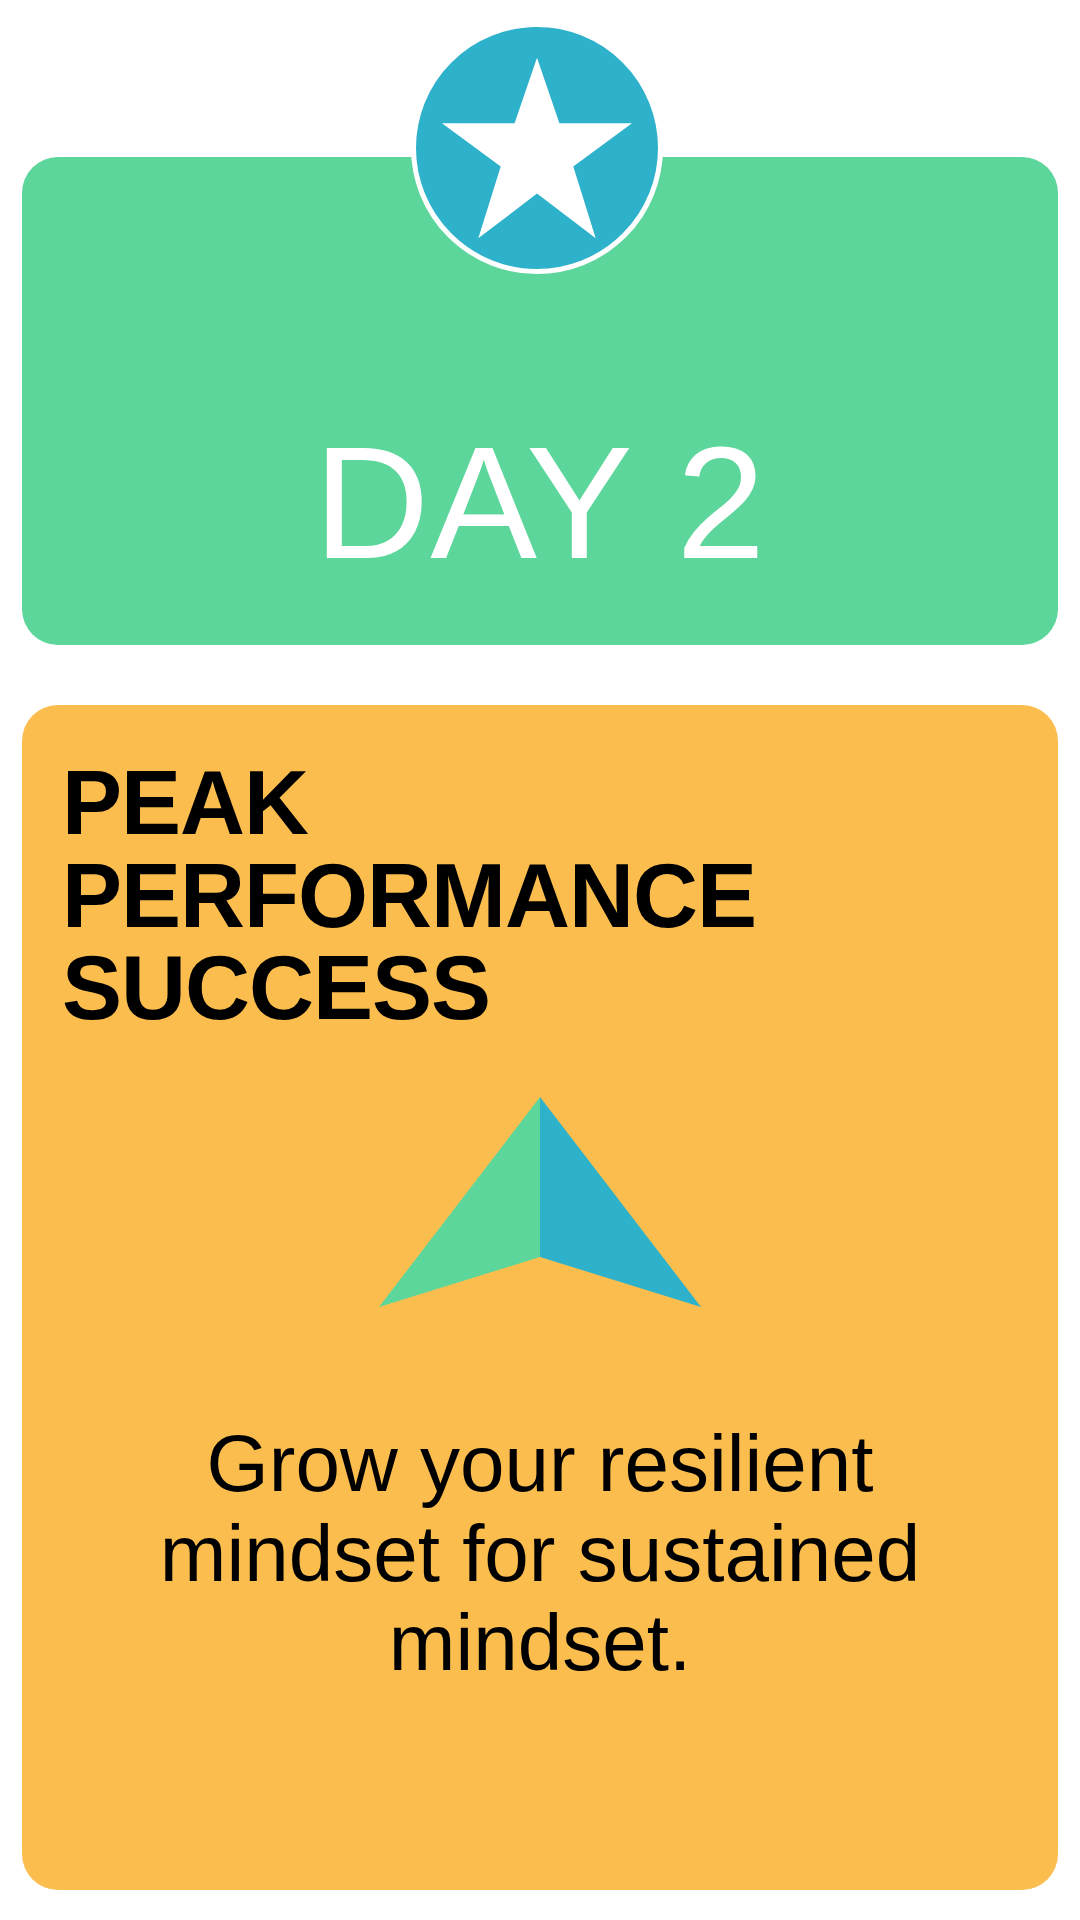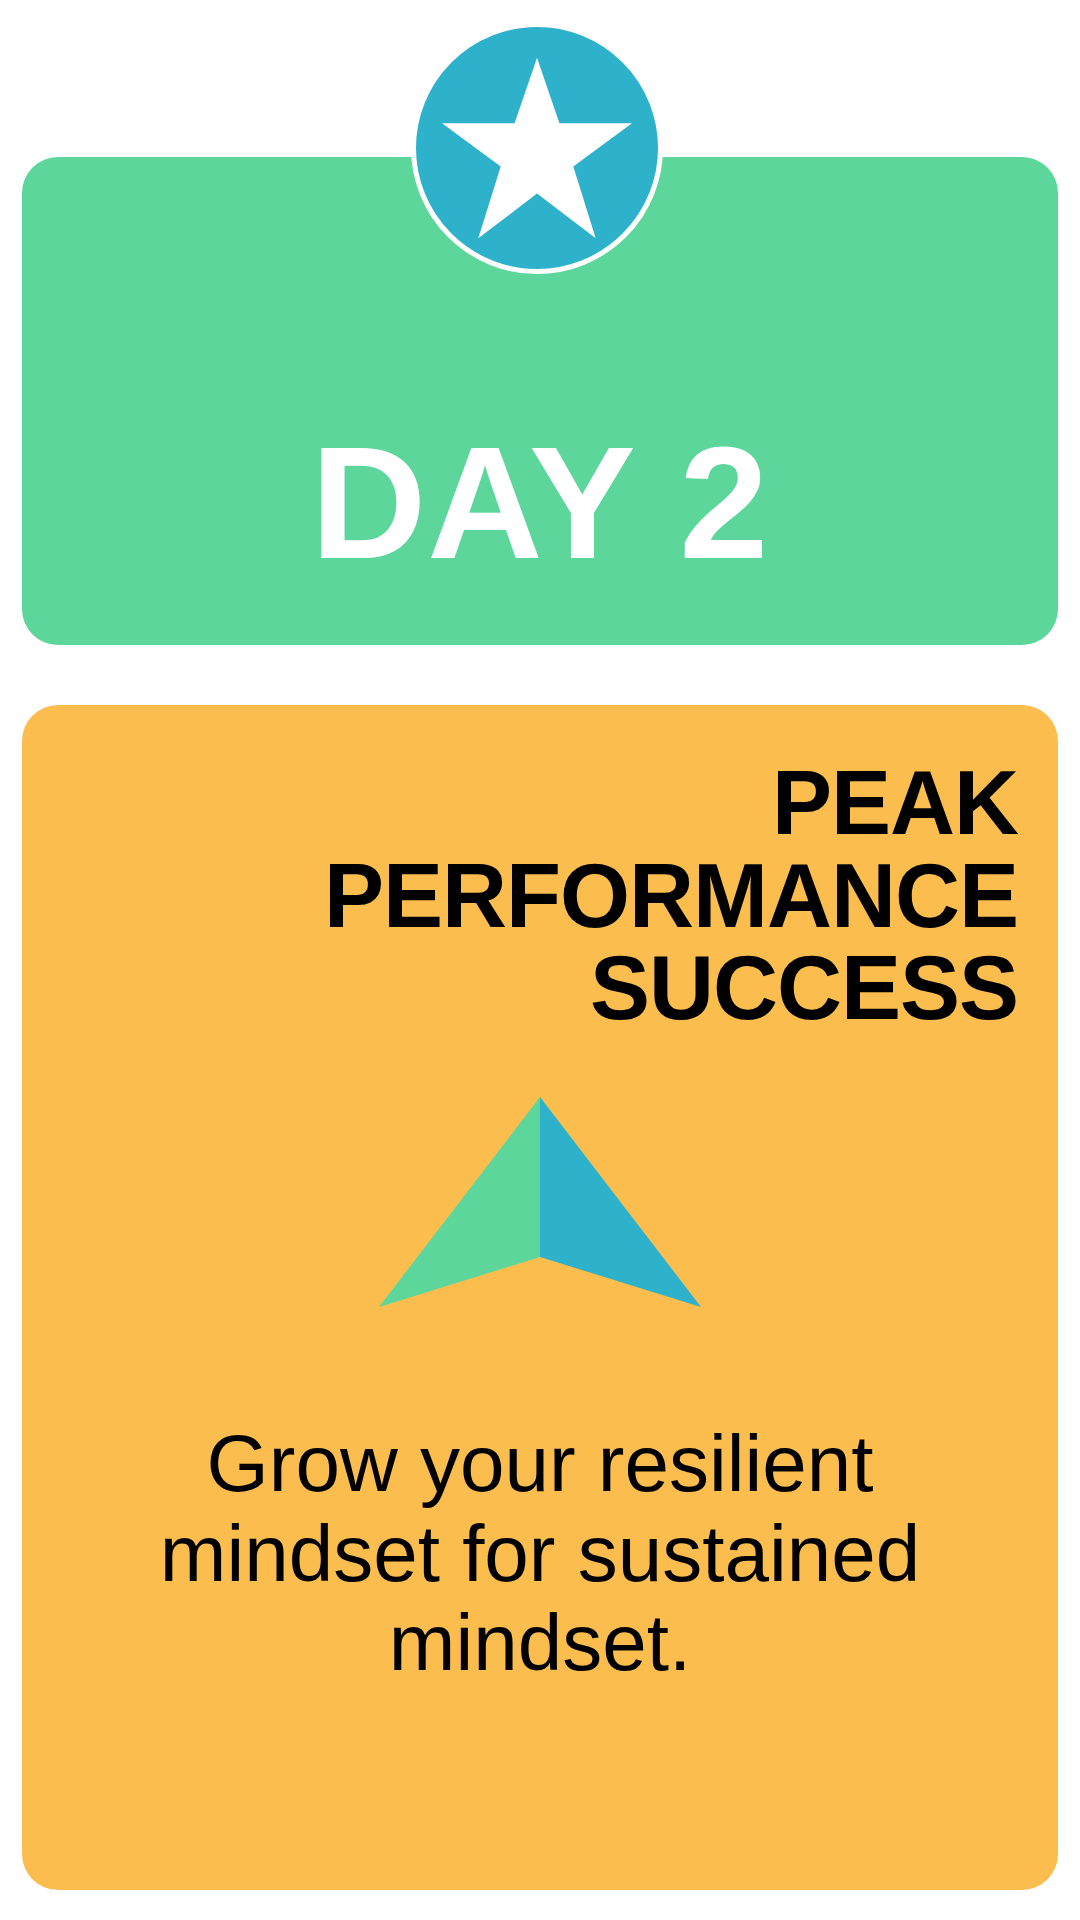--- a/index.html
+++ b/index.html
@@ -48,21 +48,21 @@
     border-radius: 36px;
     z-index: 2;
     display: flex;
     align-items: flex-end;
     justify-content: center;
     padding-bottom: 62px;
   }
 
   .day-label {
     font-size: 160px;
-    font-weight: bold;
+    font-weight: normal;
     color: #ffffff;
     letter-spacing: 1px;
     line-height: 1;
     white-space: nowrap;
     font-stretch: condensed;
     text-align: right;
   }
 
   
   .content-card {
@@ -78,21 +78,21 @@
     display: flex;
     flex-direction: column;
     align-items: center;
   }
 
   .headline {
     font-size: 90px;
     font-weight: bold;
     color: #000000;
     line-height: 1.03;
-    text-align: right;
+    text-align: left;
     letter-spacing: -1px;
     max-width: 960px;
   }
 
   .arrow-wrap {
     margin-top: 62px;
     width: 322px;
     height: 210px;
   }
 

